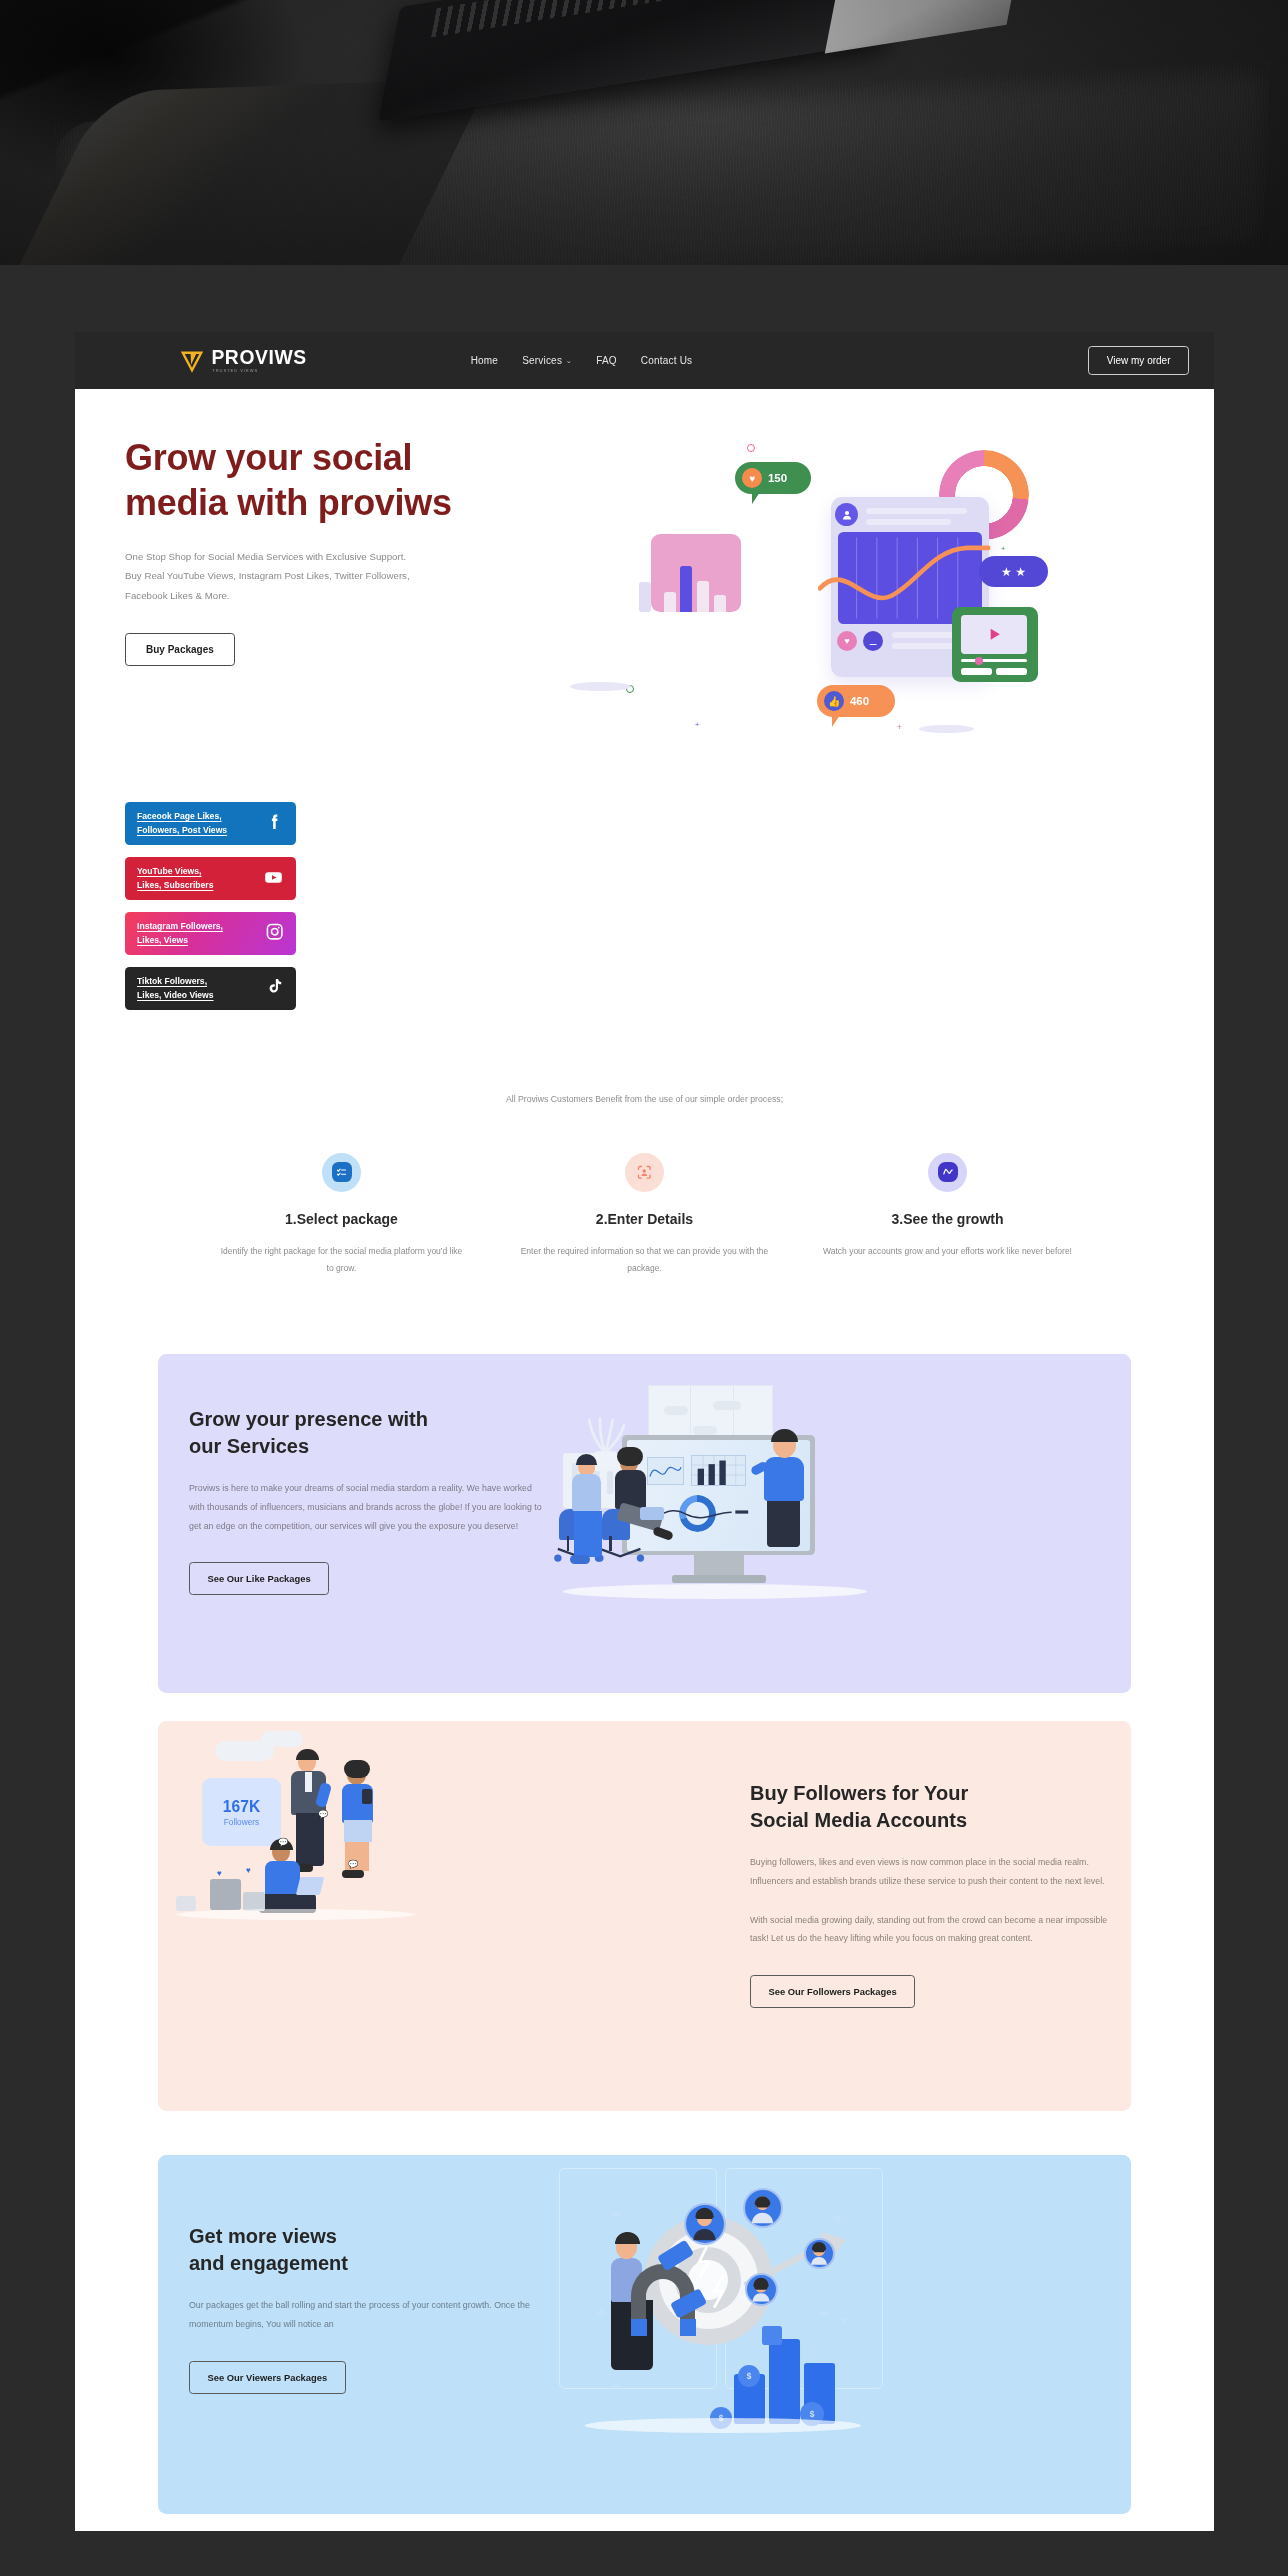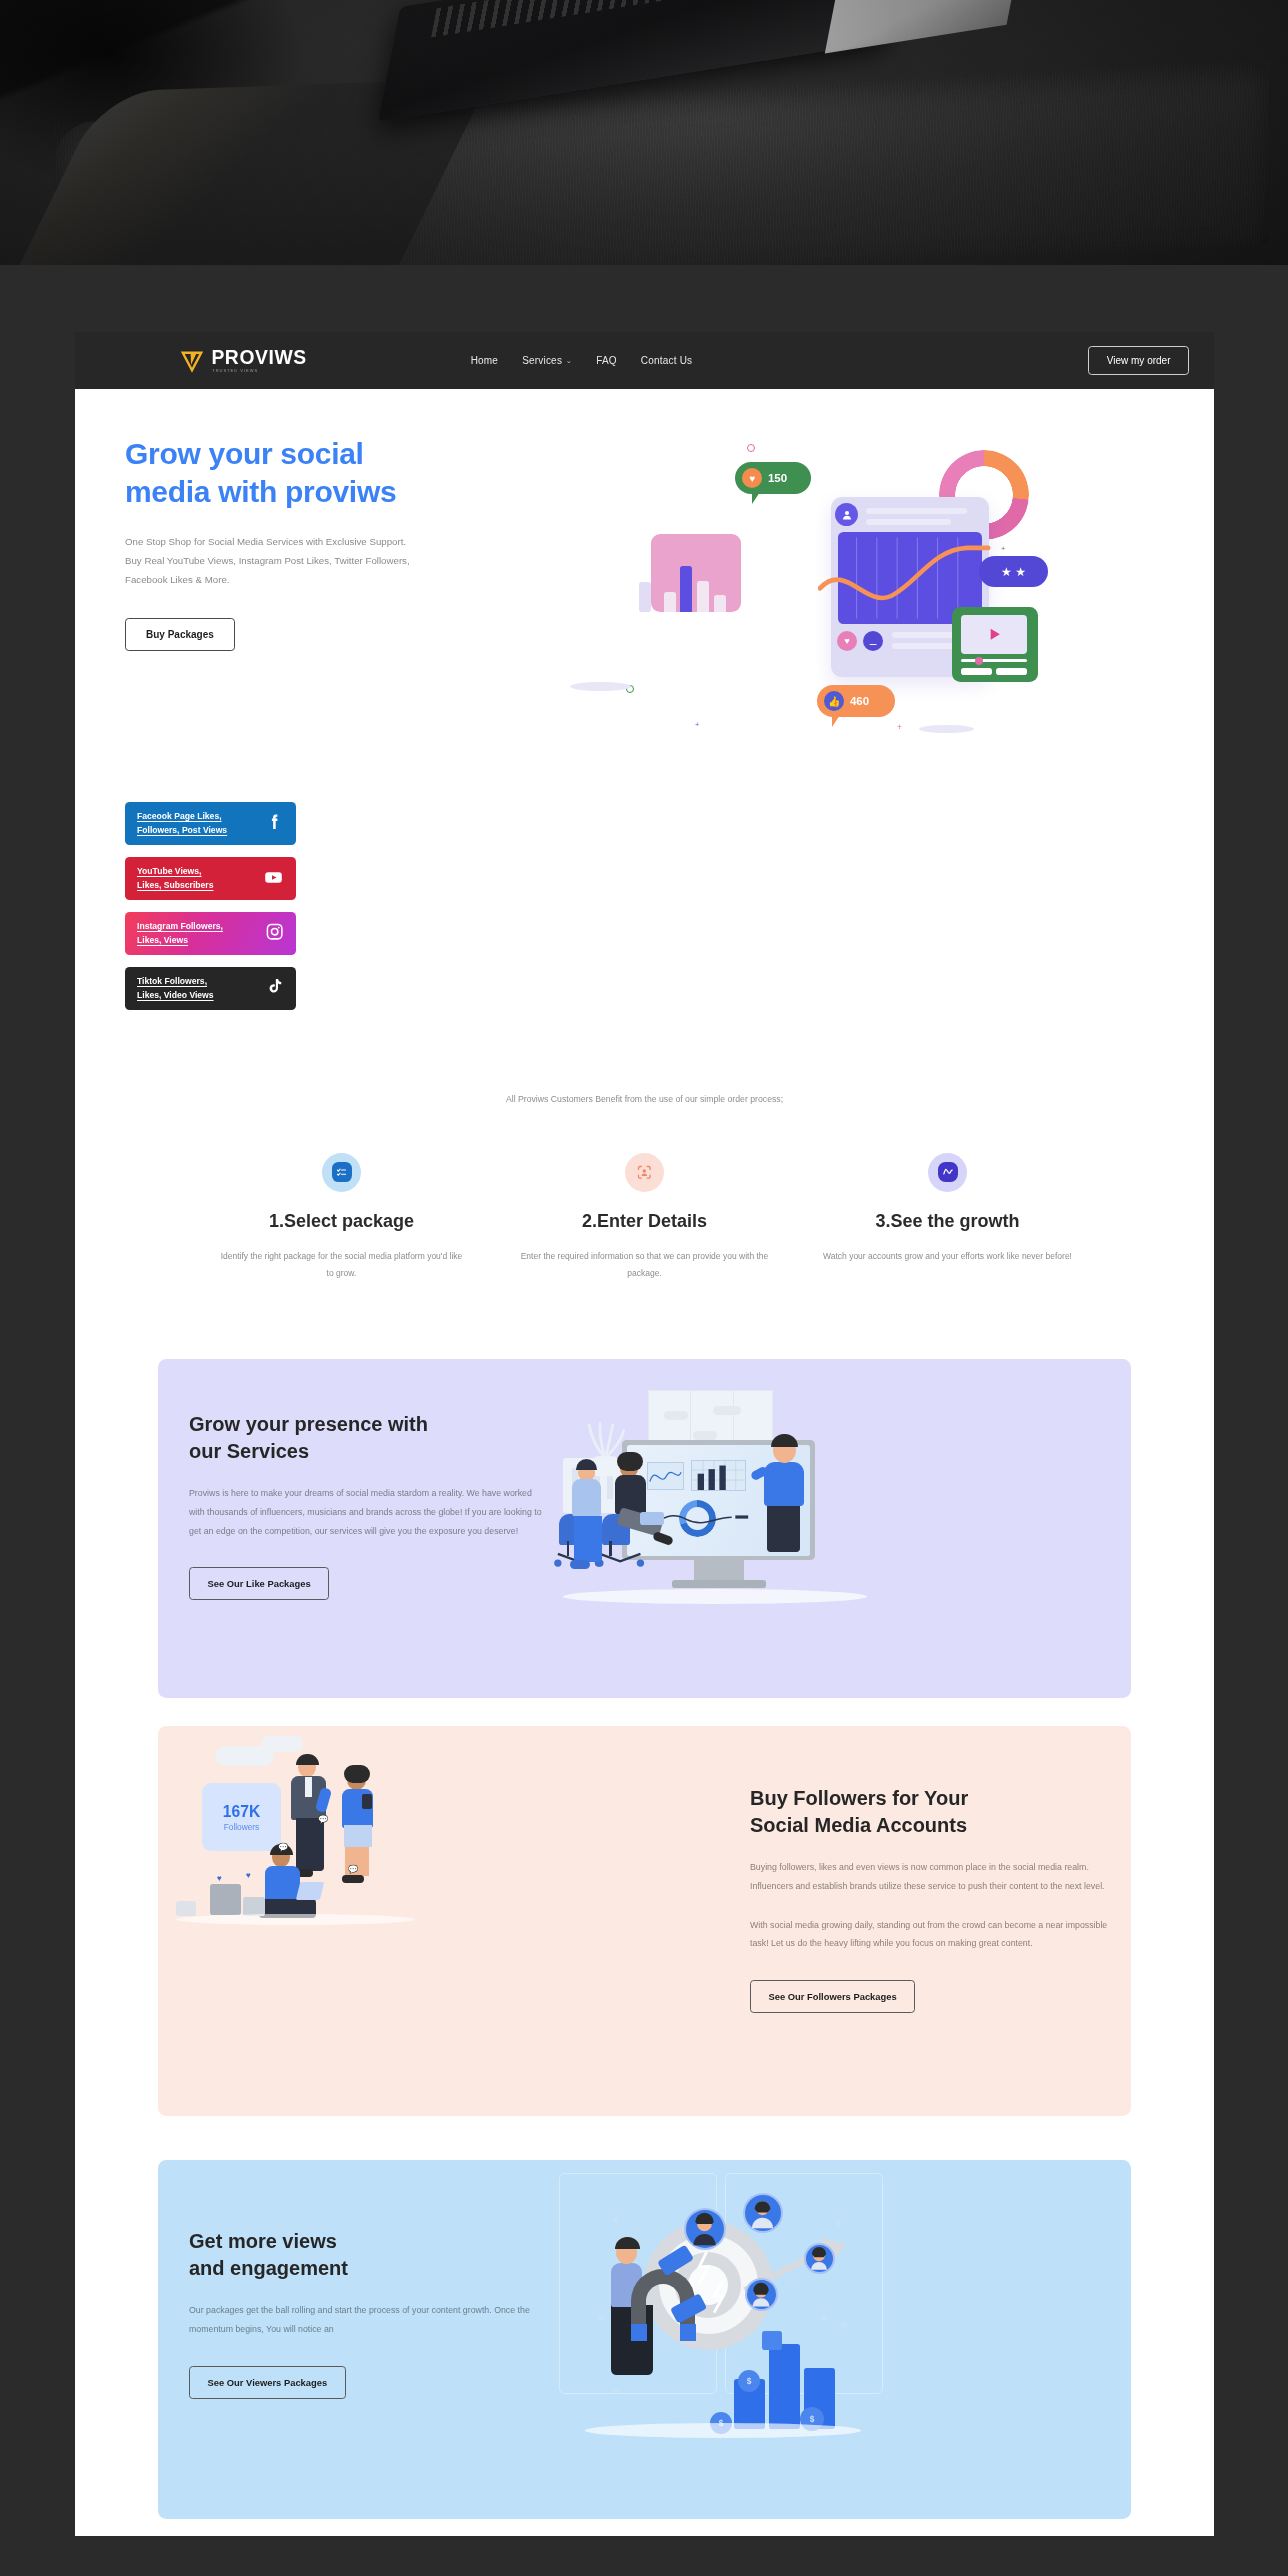--- a/index.html
+++ b/index.html
@@ -91,21 +91,21 @@
   .nav-cta {
     margin-left: auto; border: 0.9px solid #cfcfcf; color: #fff; background: transparent;
     font-size: 10px; padding: 8.3px 17.5px; border-radius: 3.7px; cursor: pointer;
     font-family: inherit;
   }
 
   
   .hero { display: flex; padding: 46px 0 0 0; }
   .hero-left { width: 478px; padding-left: 50px; }
   .hero-h1 {
-    font-size: 30px; font-weight: 700; color: #3b82f6; line-height: 1.26;
+    font-size: 36px; font-weight: 700; color: #7f1d1d; line-height: 1.26;
     letter-spacing: -0.3px;
   }
   .hero-sub {
     margin-top: 21px; font-size: 9.7px; color: #8b8b8b; line-height: 2.0; max-width: 285px;
   }
   .hero-btn {
     margin-top: 28px; border: 0.9px solid #4a4a4a; background: #fff; color: #1d1d1d;
     font-size: 10px; font-weight: 700; padding: 10px 20px; border-radius: 3.7px;
     cursor: pointer; font-family: inherit;
   }
@@ -196,21 +196,21 @@
   .steps { display: flex; justify-content: center; gap: 53px; padding: 49px 74px 0 74px; }
   .step { width: 250px; text-align: center; }
   .step-ic {
     width: 39px; height: 39px; border-radius: 50%; margin: 0 auto;
     display: flex; align-items: center; justify-content: center;
   }
   .step-ic .glyph {
     width: 20px; height: 20px; border-radius: 6.4px; display:flex; align-items:center; justify-content:center;
     color:#fff; font-size: 10px;
   }
-  .step-t { margin-top: 19.3px; font-size: 18px; font-weight: 600; color: #2b2b2b; }
+  .step-t { margin-top: 19.3px; font-size: 14px; font-weight: 600; color: #2b2b2b; }
   .step-d { margin-top: 16.6px; font-size: 8.5px; color: #8d8d8d; line-height: 2.0; }
 
   
   .panel {
     margin: 0 83px; border-radius: 8.3px; display: flex; position: relative; overflow: hidden;
   }
   .panel.purple { background:#dedcfb; margin-top: 77px; height: 339px; }
   .panel.peach  { background:#fceae2; margin-top: 28px; height: 390px; }
   .panel.blue   { background:#bee0f8; margin-top: 44px; height: 359px; }
   .panel-copy { padding: 52px 0 0 31px; width: 405px; }

